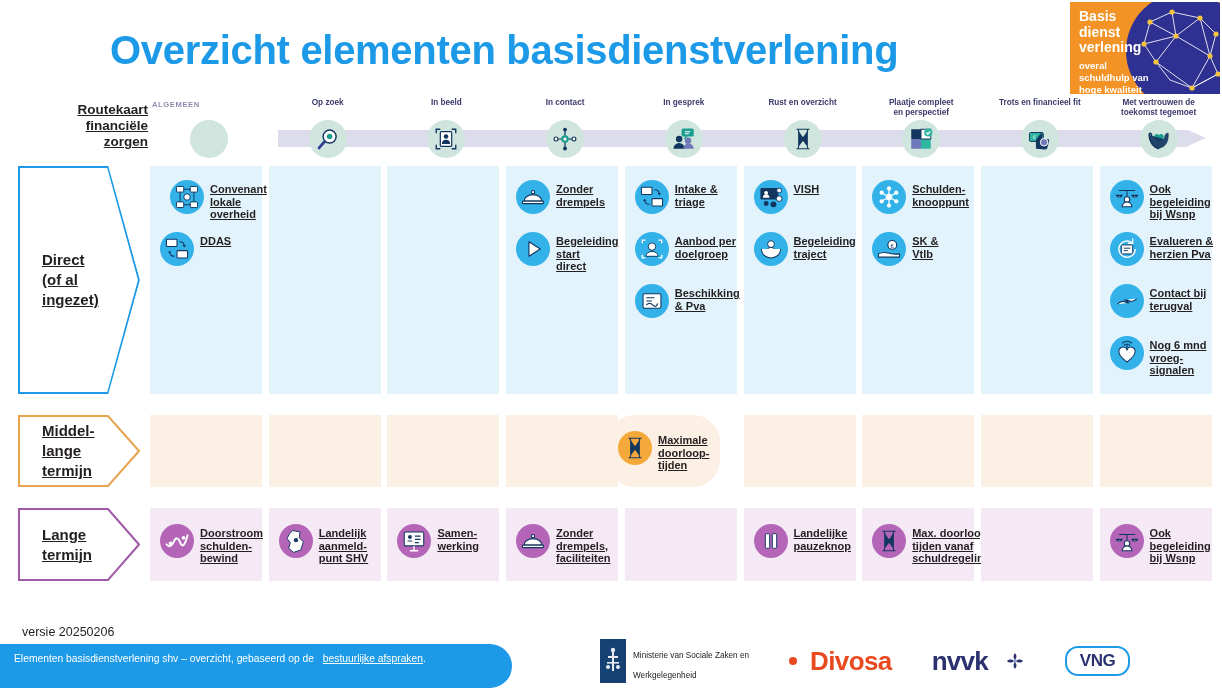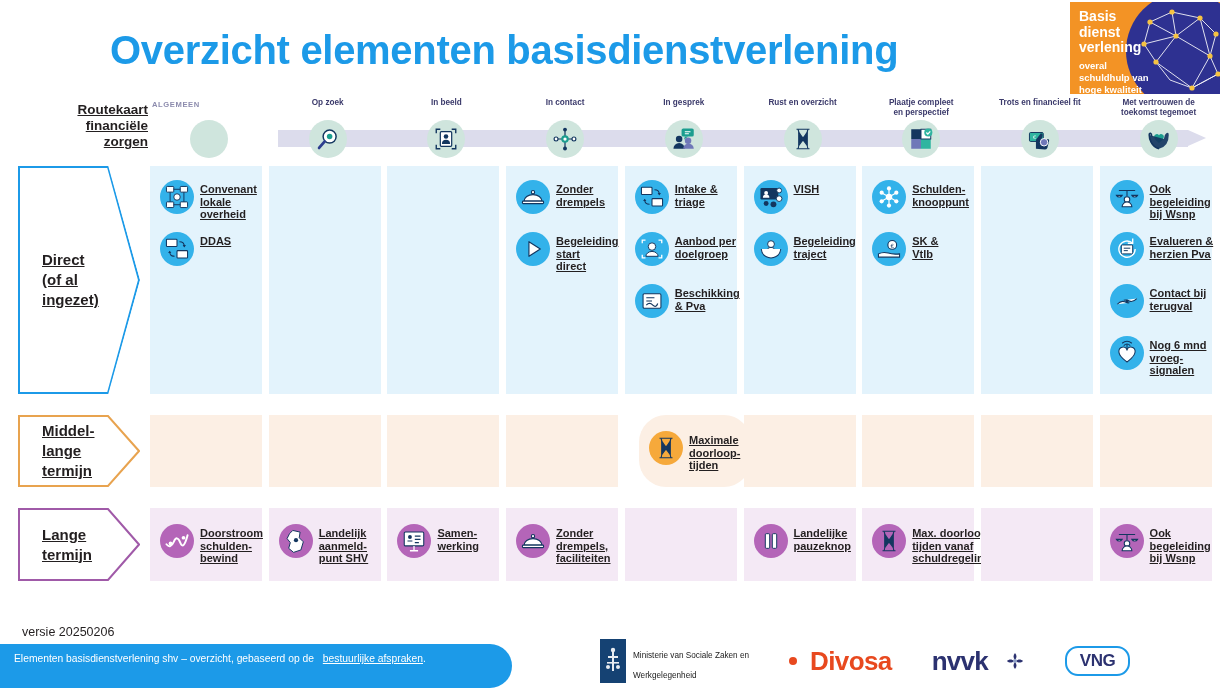--- a/index.html
+++ b/index.html
@@ -304,21 +304,21 @@
               <path d="M4 11q0 14 12 17 12-3 12-17 0-4-3-2-3 2-3 7" fill="#13365f" opacity="0.92"></path>
               <path d="M16 28C6 25 4 15 4 11c0-3 3-3 3 2" fill="none" stroke="#13365f" stroke-width="2"></path>
             </svg>
           </div>
         </div>
       </div>
   </div>
 
   <div class="band band-direct" id="band-direct">
       <div class="cell cell-direct" style="left: 0px;">
-        <div class="item" style="left: 10px; top: 14px; width: 108px;">
+        <div class="item" style="left: 20px; top: 14px; width: 108px;">
           <div class="item-icon ic-blue">
             <svg width="26" height="26" viewBox="0 0 32 32">
               <g fill="#ffffff" stroke="#13365f" stroke-width="1.2">
                 <rect x="3" y="3" width="9" height="7" rx="1"></rect>
                 <rect x="20" y="3" width="9" height="7" rx="1"></rect>
                 <rect x="3" y="22" width="9" height="7" rx="1"></rect>
                 <rect x="20" y="22" width="9" height="7" rx="1"></rect>
                 <path d="M12 6.5h8M12 25.5h8M7.5 10v12M24.5 10v12" fill="none"></path>
               </g>
               <circle cx="16" cy="16" r="4" fill="#ffffff" stroke="#13365f" stroke-width="1.2"></circle>
@@ -514,21 +514,21 @@
           </div>
           <div class="item-label"><u>Nog 6 mnd</u><br><u>vroeg-</u><br><u>signalen</u></div>
         </div>
       </div>
     </div>
   <div class="band band-mid" id="band-mid">
       <div class="cell cell-mid" style="left: 0px;"></div>
       <div class="cell cell-mid" style="left: 118.7px;"></div>
       <div class="cell cell-mid" style="left: 237.4px;"></div>
       <div class="cell cell-mid" style="left: 356.1px;"></div>
-      <div class="cell cell-mid" style="left: 489px; border-radius: 27px;">
+      <div class="cell cell-mid" style="left: 458px; border-radius: 27px;">
         <div class="item" style="left: 10px; top: 16px; width: 108px;">
           <div class="item-icon ic-orange">
             <svg width="26" height="26" viewBox="0 0 32 32">
               <g fill="#ffffff" stroke="#13365f" stroke-width="1.5">
                 <path d="M8 4h16M8 28h16"></path>
                 <path d="M10 4c0 7 6 8 6 12s-6 5-6 12M22 4c0 7-6 8-6 12s6 5 6 12" fill="#13365f"></path>
               </g>
             </svg>
           </div>
           <div class="item-label"><u>Maximale</u><br><u>doorloop-</u><br><u>tijden</u></div>

